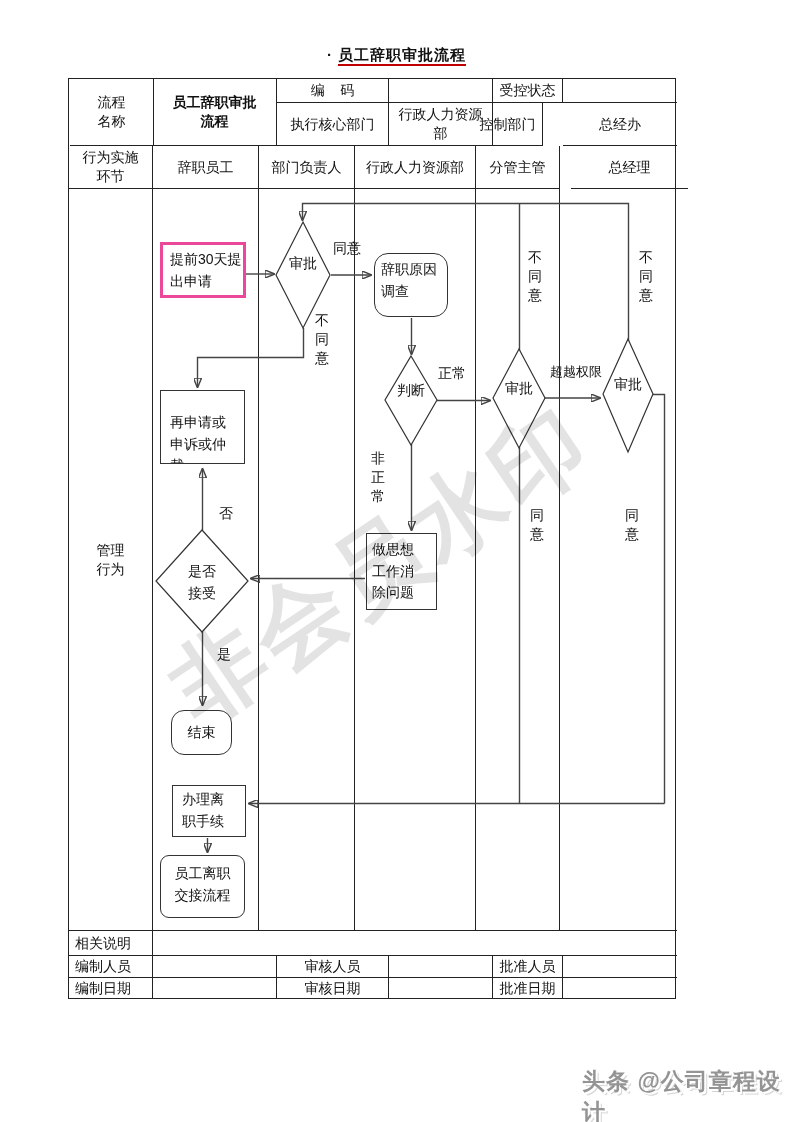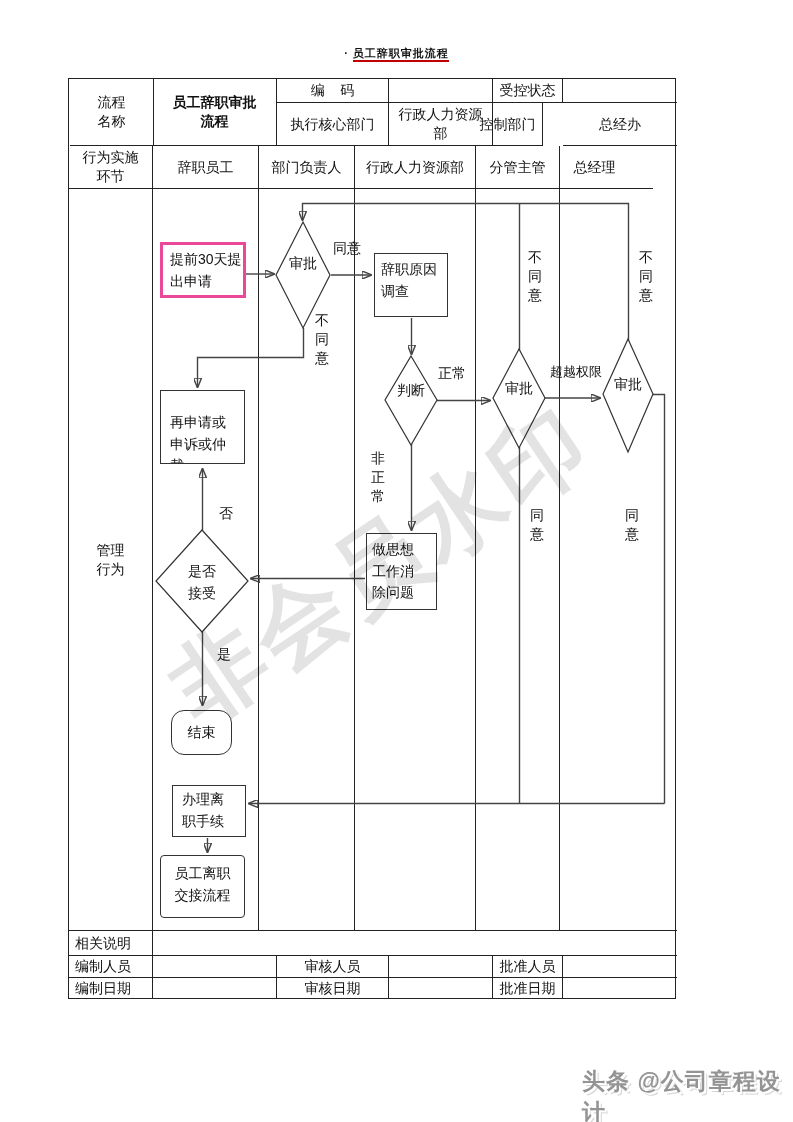--- a/index.html
+++ b/index.html
@@ -1,40 +1,40 @@
 <!DOCTYPE html>
 <html><head>
 <meta charset="utf-8">
 <style>
   html,body{margin:0;padding:0;background:#fff;}
   .page{position:relative;width:793px;height:1122px;background:#fff;overflow:hidden;
         font-family:"Liberation Sans",sans-serif;color:#111;}
   
   .doc-title{position:absolute;left:0;top:46px;width:100%;text-align:center;
-             font-size:11px;font-weight:bold;letter-spacing:1px;}
+             font-size:15px;font-weight:bold;letter-spacing:1px;}
   .doc-title .u{border-bottom:2px solid #c00000;padding-bottom:1px;}
   
   .tbl{position:absolute;left:68px;top:78px;width:608px;height:921px;border:1px solid #222;box-sizing:border-box;}
   .cell{position:absolute;box-sizing:border-box;font-size:14px;line-height:1.35;
         display:flex;align-items:center;justify-content:center;text-align:center;}
   .bR{border-right:1px solid #222;} .bB{border-bottom:1px solid #222;}
   .bold{font-weight:bold;}
   .pre{white-space:pre;}
   .leftal{justify-content:flex-start;text-align:left;padding-left:6px;}
   
   .flow-svg{position:absolute;left:0;top:0;width:793px;height:1122px;pointer-events:none;}
   .flow-svg path,.flow-svg line{fill:none;stroke:#444;stroke-width:1.4;}
   .flow-svg line.lane{stroke:#222;stroke-width:1;}
   .flow-svg polygon{fill:#fff;stroke:#333;stroke-width:1.2;}
   
   .node{position:absolute;box-sizing:border-box;background:#fff;border:1px solid #333;
         font-size:14px;line-height:1.55;overflow:hidden;}
   .node.startb{border:3px solid #ec4899;}
   .rounded{border-radius:13px;}
-  .rounded2{border-radius:4px;}
+  .rounded2{border-radius:9px;}
   .ctr{display:flex;align-items:center;justify-content:center;text-align:center;}
   .dtext{position:absolute;font-size:14px;line-height:22px;text-align:center;word-break:break-all;}
   .lbl{position:absolute;font-size:14px;line-height:1.3;white-space:nowrap;}
   .lbl.small{font-size:13px;}
   .vlbl{position:absolute;font-size:14px;width:16px;line-height:19px;text-align:center;
         word-break:break-all;white-space:normal;}
   
   .watermark{position:absolute;left:100px;top:511px;width:560px;height:108px;line-height:108px;
              text-align:center;font-size:92px;font-weight:bold;letter-spacing:4px;
              color:rgba(0,0,0,0.11);transform:rotate(-34deg);white-space:nowrap;
@@ -125,21 +125,21 @@
       </div>
     <div class="cell bR bB" style="left:190px;top:67px;width:96px;height:43px;">
         <span>部门负责人</span>
       </div>
     <div class="cell bR bB" style="left:286px;top:67px;width:121px;height:43px;">
         <span>行政人力资源部</span>
       </div>
     <div class="cell bR bB" style="left:407px;top:67px;width:84px;height:43px;">
         <span>分管主管</span>
       </div>
-    <div class="cell bB" style="left:467px;top:67px;width:117px;height:43px;text-align:right;">
+    <div class="cell bB" style="left:502px;top:67px;width:117px;height:43px;text-align:right;">
         <span>总经理</span>
       </div>
 
     <div class="cell bR bB" style="left:0;top:110px;width:84px;height:742px;">
         <span style="width:34px;display:inline-block;">管理行为</span>
       </div>
     <div class="cell bB" style="left:84px;top:110px;width:524px;height:742px;"></div>
 
     <div class="cell bR bB leftal" style="left:0;top:852px;width:84px;height:25px;">
         <span>相关说明</span>
@@ -184,21 +184,21 @@
       </div>
     <div class="cell" style="left:494px;top:899px;width:114px;height:21px;">
         <span></span>
       </div>
   </div>
 
   <div class="node startb" style="left:160px;top:242px;width:86px;height:56px;padding:4px 0 0 7px;">提前30天提出申请</div>
   <div class="dtext" style="left:289px;top:252px;width:28px;">审批</div>
   <div class="lbl" style="left:333px;top:239px;">同意</div>
   <div class="vlbl" style="left:314px;top:311px;">不同意</div>
-  <div class="node" style="left:374px;top:253px;width:74px;height:64px;padding:5px 0 0 6px;">辞职原因调查</div>
+  <div class="node" style="left:374px;top:253px;width:74px;height:64px;padding:5px 0 0 6px;border-radius:14px;">辞职原因调查</div>
   <div class="node" style="left:160px;top:390px;width:85px;height:74px;padding:21px 12px 0 9px;">再申请或申诉或仲裁</div>
   <div class="dtext" style="left:397px;top:379px;width:28px;">判断</div>
   <div class="lbl" style="left:438px;top:364px;">正常</div>
   <div class="vlbl" style="left:370px;top:449px;">非正常</div>
   <div class="dtext" style="left:505px;top:377px;width:28px;">审批</div>
   <div class="lbl small" style="left:550px;top:364px;">超越权限</div>
   <div class="vlbl" style="left:527px;top:248px;">不同意</div>
   <div class="vlbl" style="left:529px;top:506px;">同意</div>
   <div class="dtext" style="left:614px;top:373px;width:28px;">审批</div>
   <div class="vlbl" style="left:638px;top:248px;">不同意</div>

